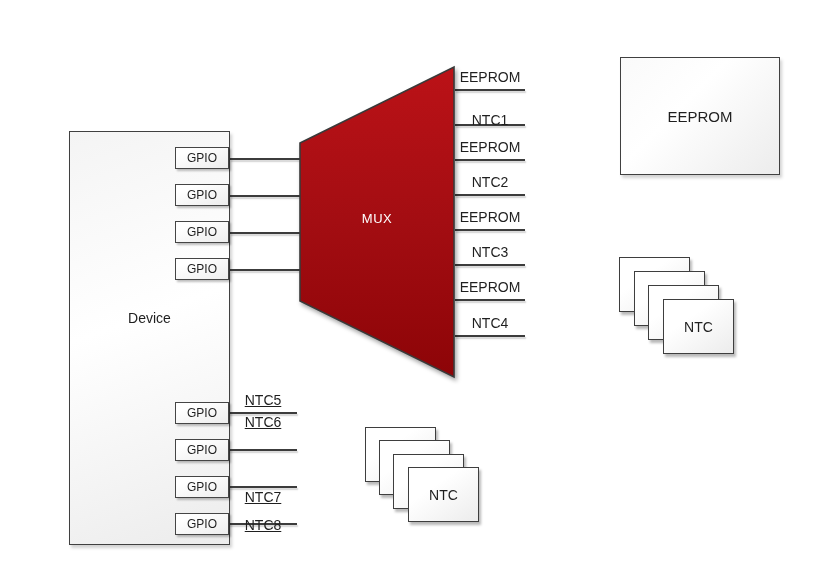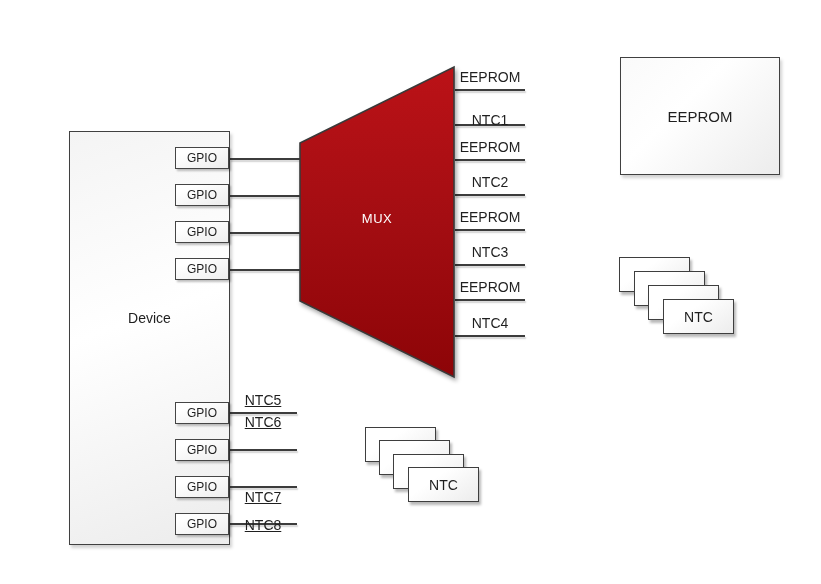--- a/index.html
+++ b/index.html
@@ -87,21 +87,21 @@
     line-height: 18px;
     z-index: 2;
     text-decoration: underline;
   }
   .eeprom {
     left: 620px; top: 57px; width: 160px; height: 118px;
     font-size: 15px;
   }
   .card {
     position: absolute;
-    width: 71px; height: 35px;
+    width: 71px; height: 55px;
     box-sizing: border-box;
     border: 1.3px solid #3e3e3e;
     background: linear-gradient(145deg, #ffffff 35%, #ececec 100%);
     box-shadow: 2px 2.5px 2.5px rgba(0,0,0,0.28);
     display: flex; align-items: center; justify-content: center;
     font-size: 14px;
   }
 </style>
 </head>
 <body>

